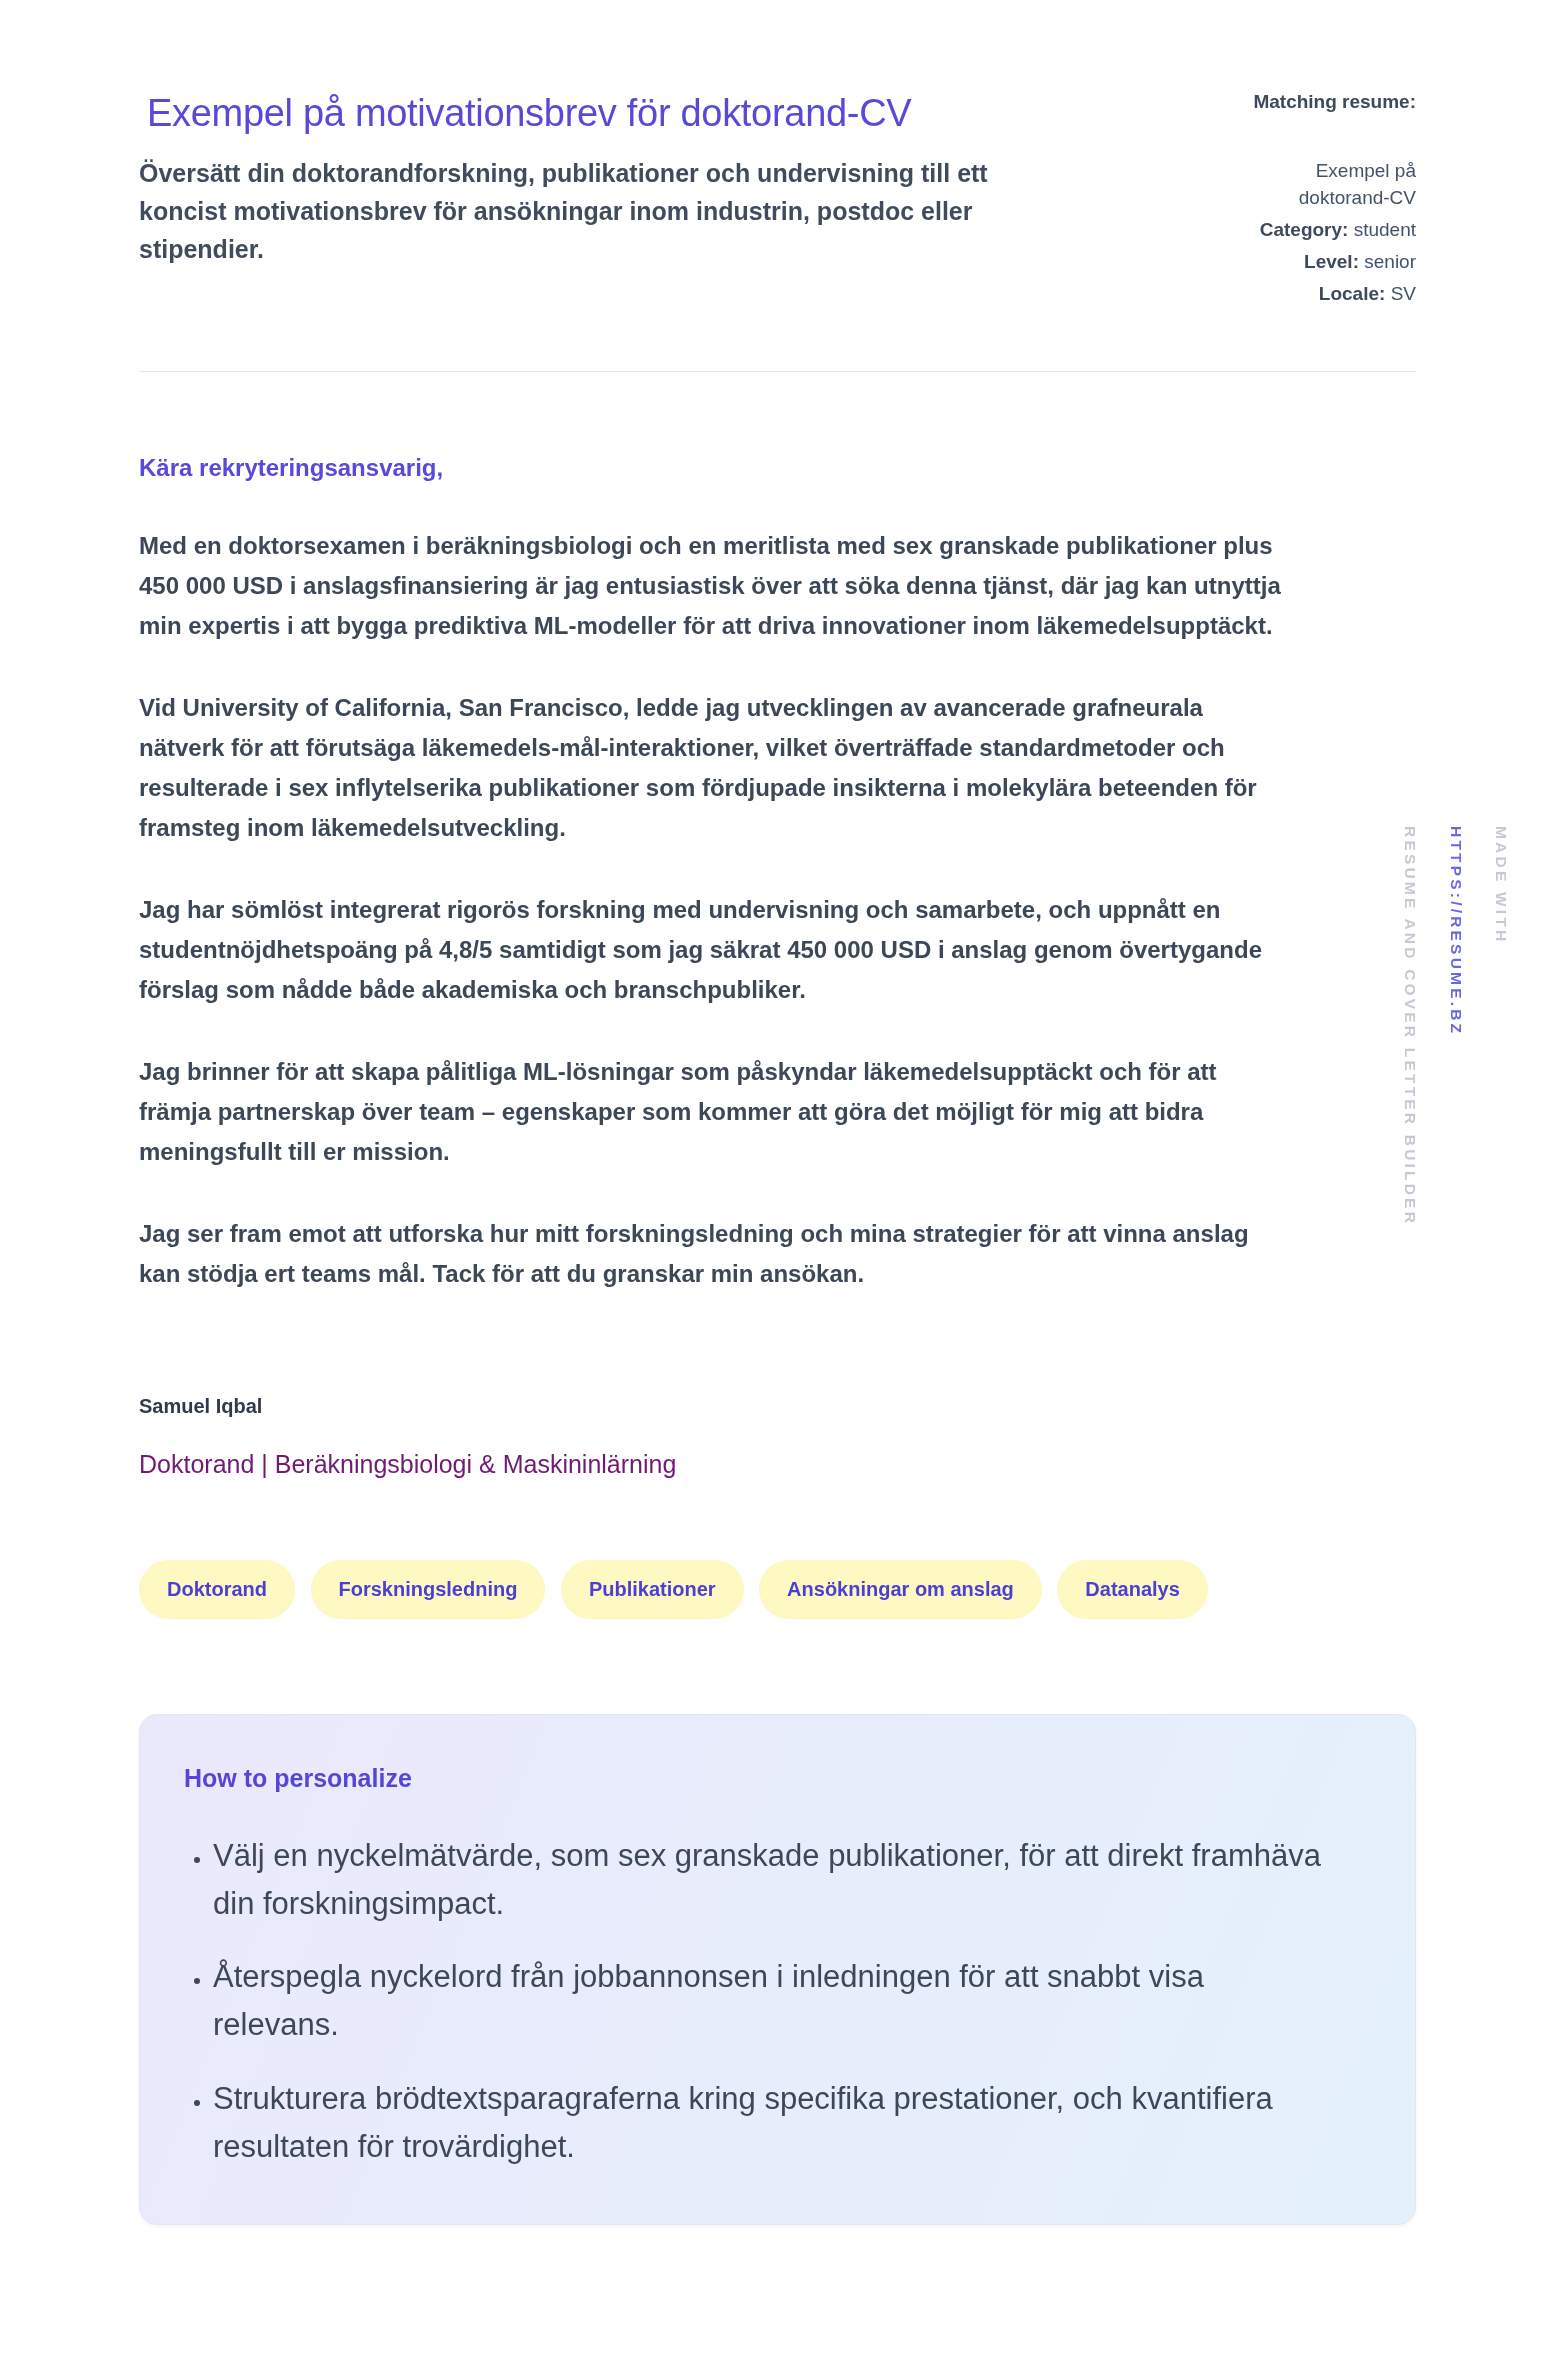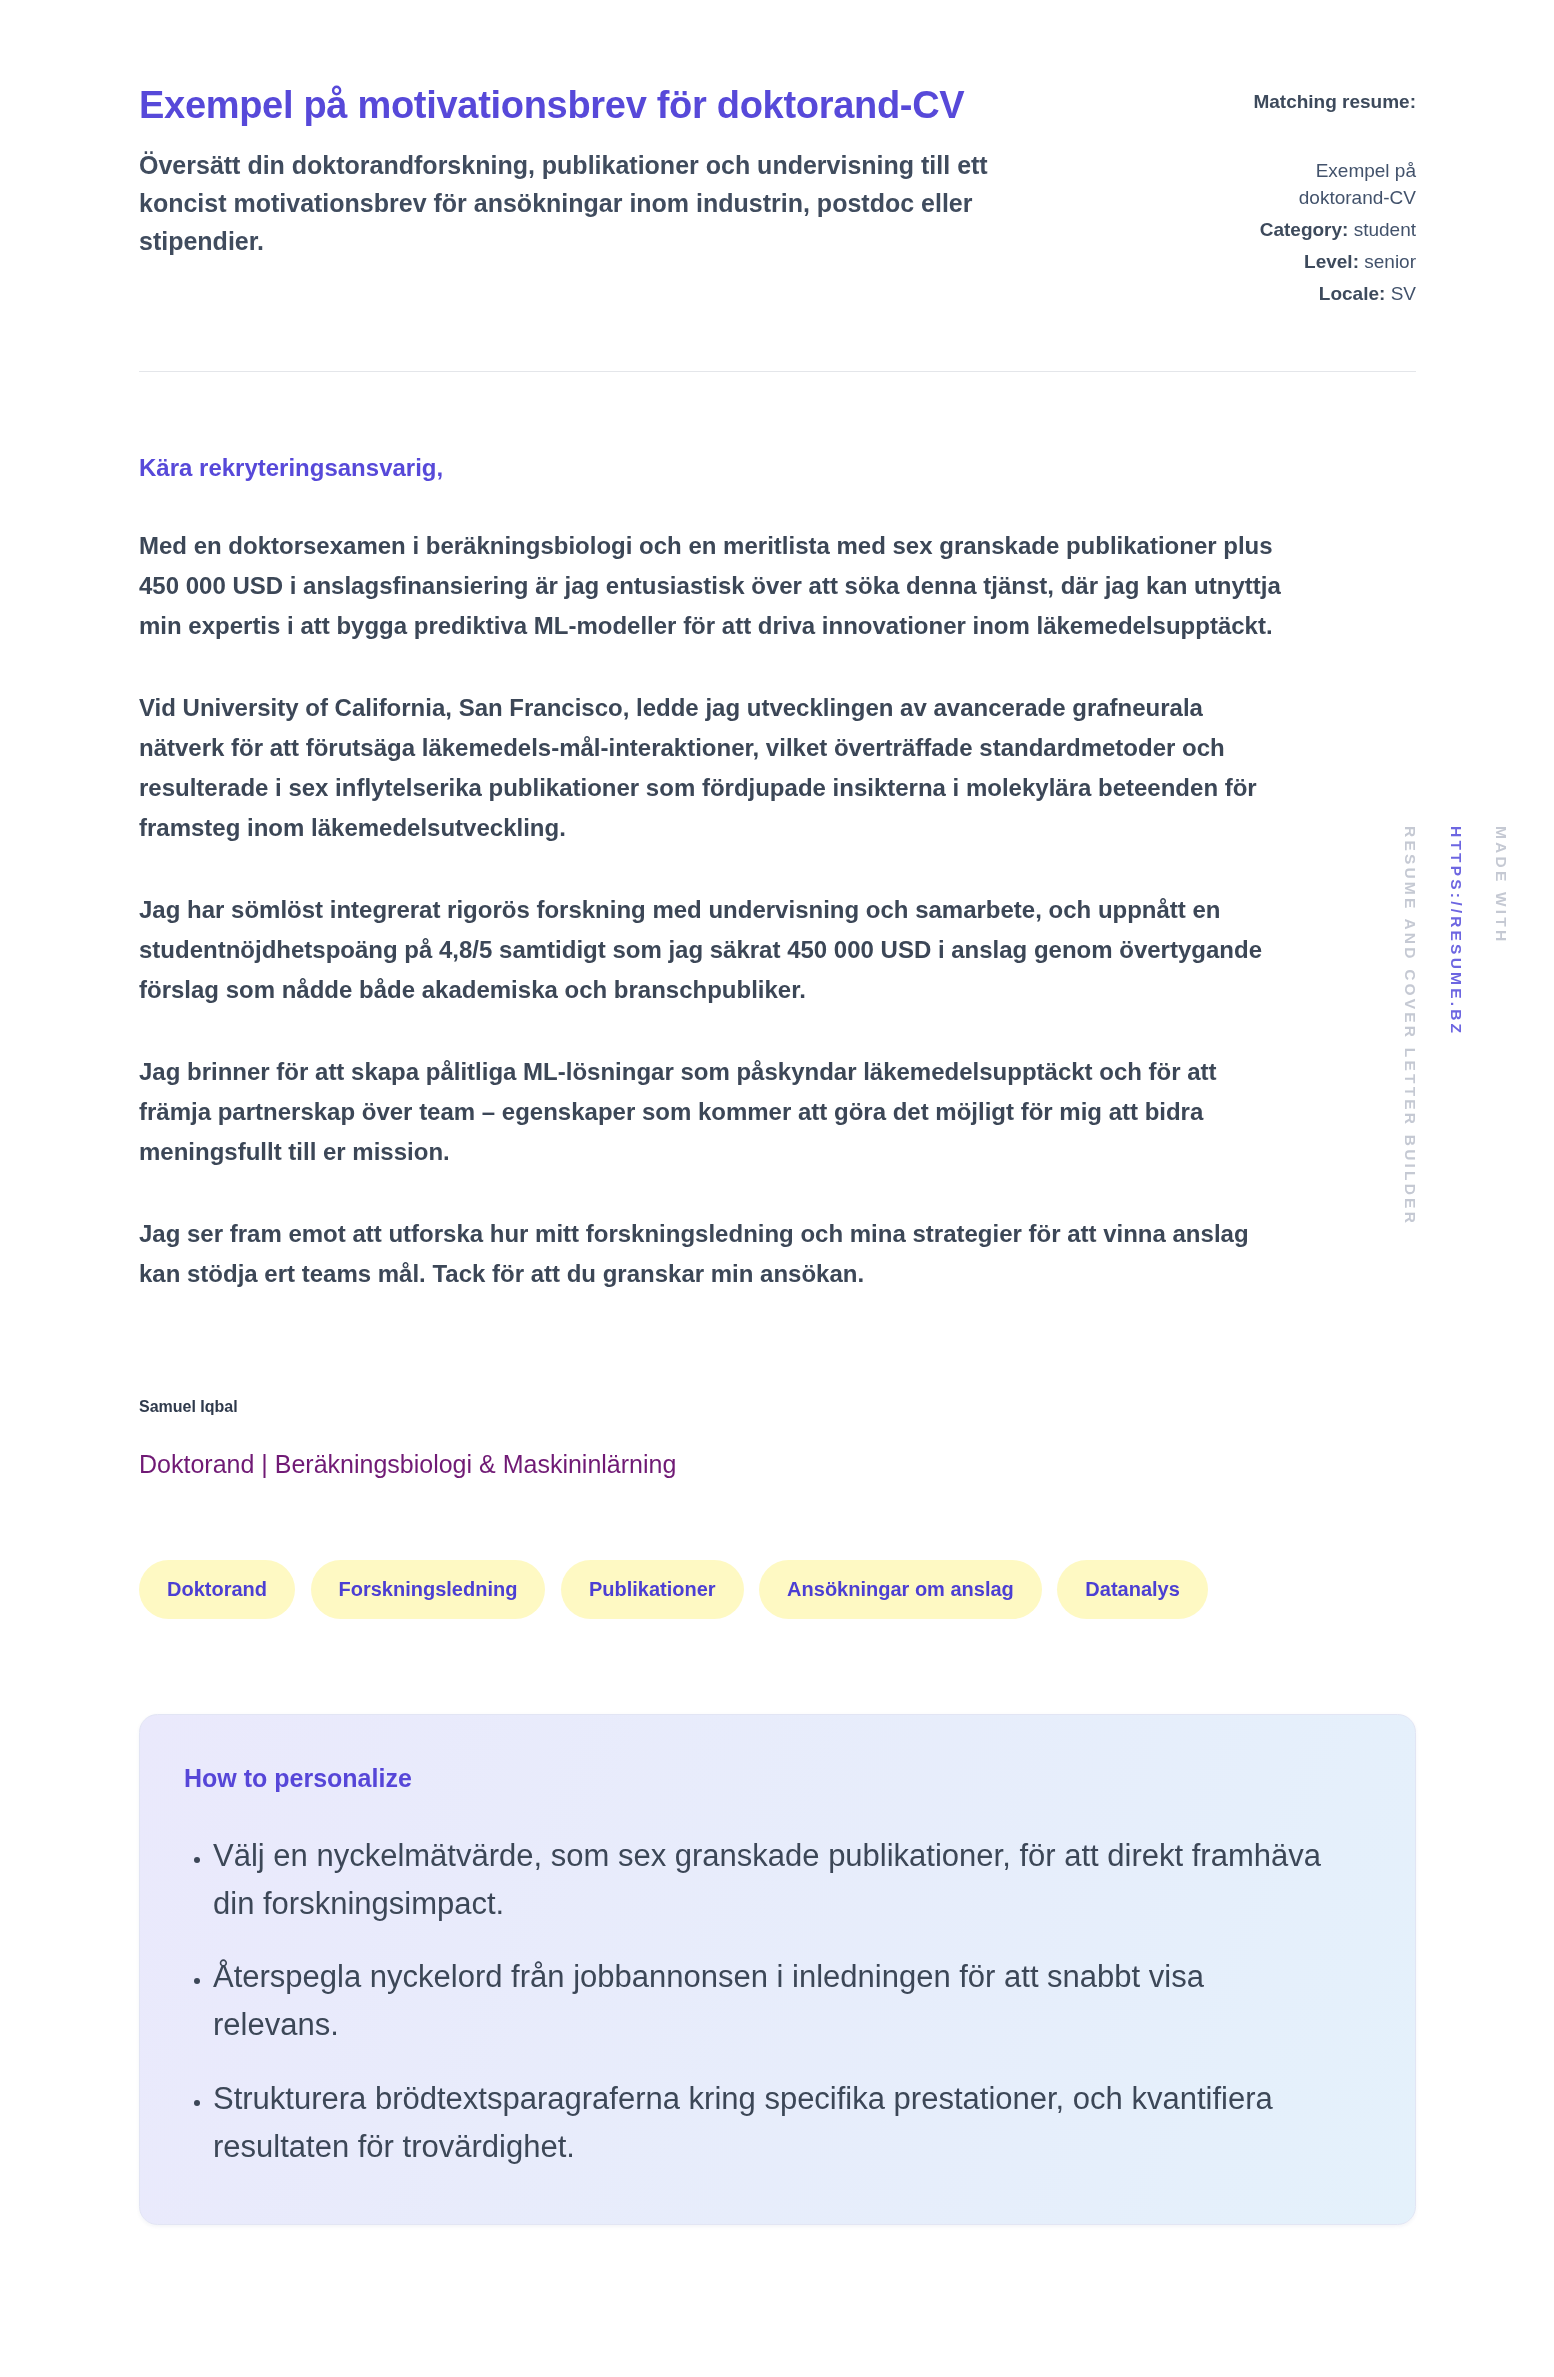--- a/index.html
+++ b/index.html
@@ -16,24 +16,24 @@
   .page {
     position: absolute;
     left: 139px; top: 79px;
     width: 1277px;
   }
 
   
   .header { display: flex; justify-content: space-between; align-items: flex-start; }
   .header-left { flex: 1 1 auto; }
   .page-title {
-    margin: 0;
+    margin: 8px;
     font-size: 38px;
     line-height: 52px;
-    font-weight: 700;
+    font-weight: 400;
     color: #5749d9;
     letter-spacing: -0.3px;
     max-width: 869px;
   }
   .page-subtitle {
     margin: 14.6px 0 0;
     font-size: 25px;
     line-height: 38px;
     font-weight: 700;
     color: #404c5e;
@@ -71,21 +71,21 @@
   .para {
     margin: 42px 0 0;
     font-size: 24px;
     line-height: 40px;
     font-weight: 700;
     color: #3c4757;
     max-width: 1152px;
   }
   .sig-name {
     margin: 97px 0 8px;
-    font-size: 16px;
+    font-size: 20px;
     line-height: 31px;
     font-weight: 700;
     color: #2f3a4c;
   }
   .sig-role {
     margin: 25.6px 0 0;
     font-size: 25px;
     line-height: 33px;
     font-weight: 400;
     color: #701a75;

